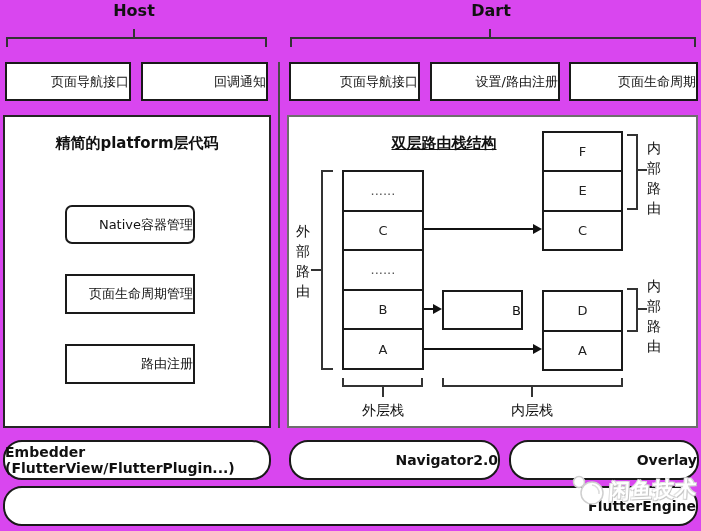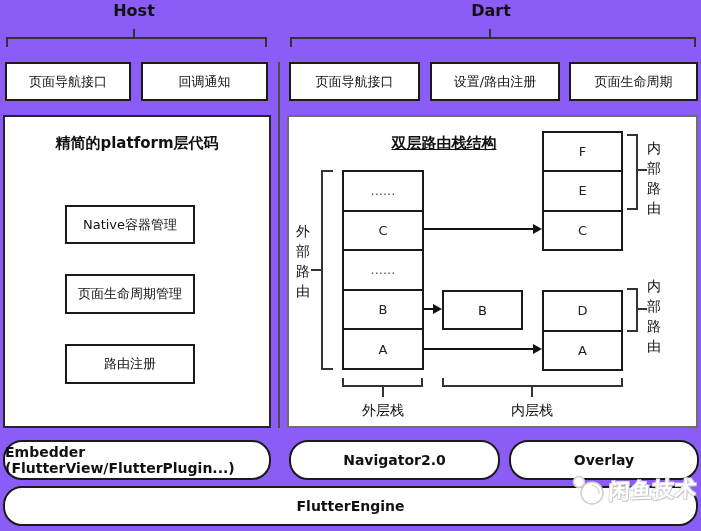--- a/index.html
+++ b/index.html
@@ -1,24 +1,24 @@
 <!DOCTYPE html>
 <html><head>
 <meta charset="utf-8">
 <style>
   html,body{margin:0;padding:0;background:#fff;}
   .canvas{
-    position:relative;width:701px;height:531px;background:#8b5cf6;overflow:hidden;
+    position:relative;width:701px;height:531px;background:#d946ef;overflow:hidden;
     font-family:"DejaVu Sans","Liberation Sans",sans-serif;color:#111;
   }
   .abs{position:absolute;box-sizing:border-box;}
   .seclabel{font-size:16px;font-weight:bold;text-align:center;height:20px;line-height:20px;}
   .box{
     position:absolute;box-sizing:border-box;border:2px solid #1a1a1a;background:#fff;
-    display:flex;align-items:center;justify-content:center;font-size:13px;
+    display:flex;align-items:center;justify-content:flex-end;font-size:13px;
   }
   .boldbox{font-weight:bold;font-size:14px;border-radius:19px;}
   .bigbox{position:absolute;box-sizing:border-box;background:#fff;}
   .bigbox.left{border:2px solid #262626;}
   .bigbox.right{border:2px solid #6e6e6e;}
   .title{position:absolute;font-size:15px;font-weight:bold;height:22px;line-height:22px;}
   .stack{position:absolute;box-sizing:border-box;border:2px solid #1a1a1a;background:#fff;
     display:flex;flex-direction:column;}
   .cell{flex:1;border-top:2px solid #1a1a1a;display:flex;align-items:center;justify-content:center;
     font-size:13px;color:#222;}
@@ -67,21 +67,21 @@
     </div>
   <div class="box" style="left:430px;top:62px;width:130px;height:39px;">
       <span>设置/路由注册</span>
     </div>
   <div class="box" style="left:569px;top:62px;width:129px;height:39px;">
       <span>页面生命周期</span>
     </div>
 
   <div class="bigbox left" style="left:3px;top:115px;width:268px;height:313px;"></div>
   <div class="title" style="left:3px;top:132px;width:268px;text-align:center;">精简的platform层代码</div>
-  <div class="box" style="left:65px;top:205px;width:130px;height:39px;">
+  <div class="box" style="left:65px;top:205px;width:130px;height:39px;border-radius:7px;">
       <span>Native容器管理</span>
     </div>
   <div class="box" style="left:65px;top:274px;width:130px;height:40px;">
       <span>页面生命周期管理</span>
     </div>
   <div class="box" style="left:65px;top:344px;width:130px;height:40px;">
       <span>路由注册</span>
     </div>
 
   <div class="bigbox right" style="left:287px;top:115px;width:411px;height:313px;"></div>

